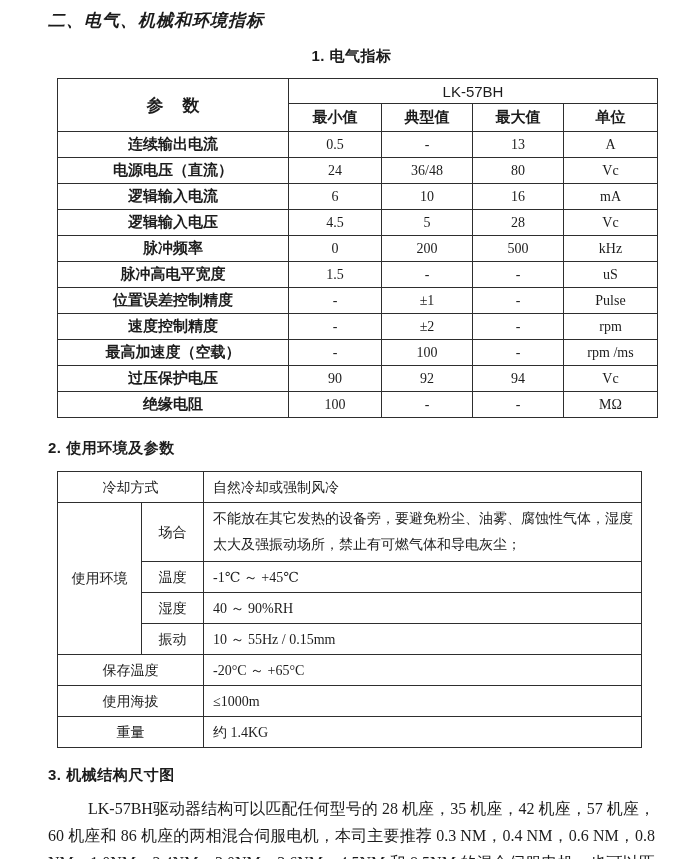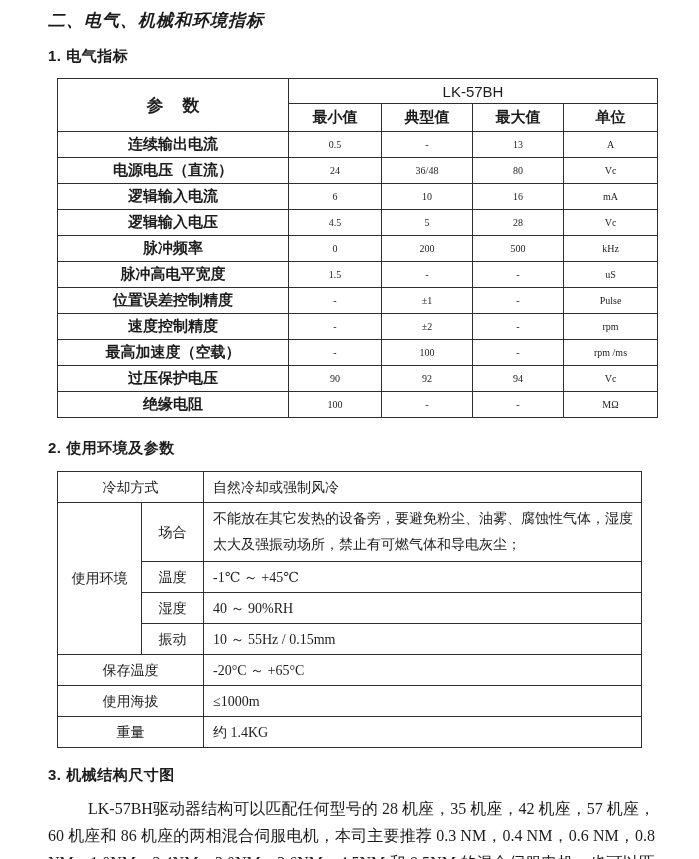--- a/index.html
+++ b/index.html
@@ -30,21 +30,21 @@
     font-style: italic;
   }
   .sec-heading {
     margin: 0;
     font-family: "Liberation Sans", "DejaVu Sans", sans-serif;
     font-weight: bold;
     font-size: 15px;
     line-height: 20px;
     letter-spacing: 0.5px;
   }
-  .sec-heading.s1 { margin-top: 13px; }
+  .sec-heading.s1 { margin-top: 13px; text-align: center; }
   .sec-heading.s2 { margin-top: 20px; }
   .sec-heading.s3 { margin-top: 17px; }
 
   table {
     border-collapse: collapse;
     table-layout: fixed;
   }
   td {
     border: 1px solid #2e2e2e;
     vertical-align: middle;
@@ -78,21 +78,21 @@
     font-family: "Liberation Sans", "DejaVu Sans", sans-serif;
     font-weight: bold;
     font-size: 15px;
   }
   .t1 .plabel {
     font-family: "Liberation Sans", "DejaVu Sans", sans-serif;
     font-weight: bold;
     font-size: 15px;
   }
   .t1 .num {
-    font-size: 10px;
+    font-size: 14px;
   }
 
   
   .t2 {
     width: 584px;
     margin: 13px 0 0 9px;
   }
   .t2 td {
     font-size: 14px;
     height: 26px;

